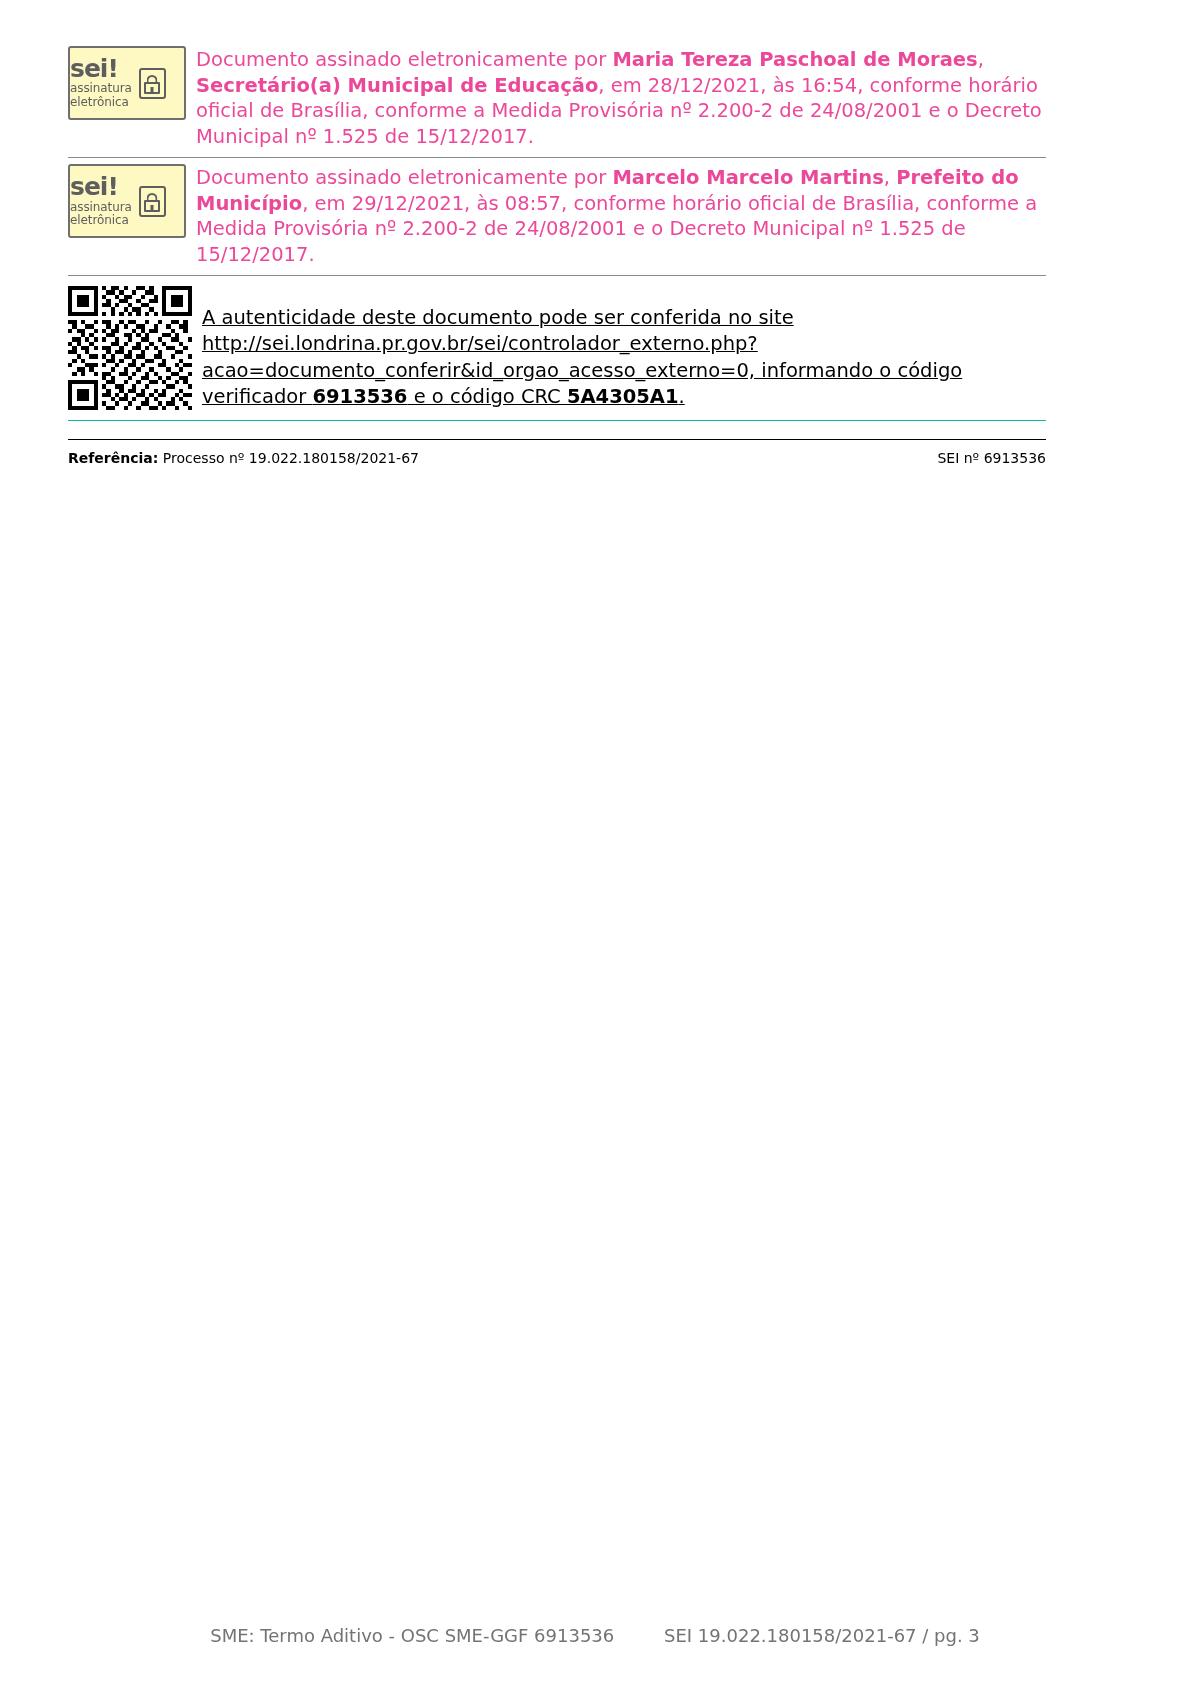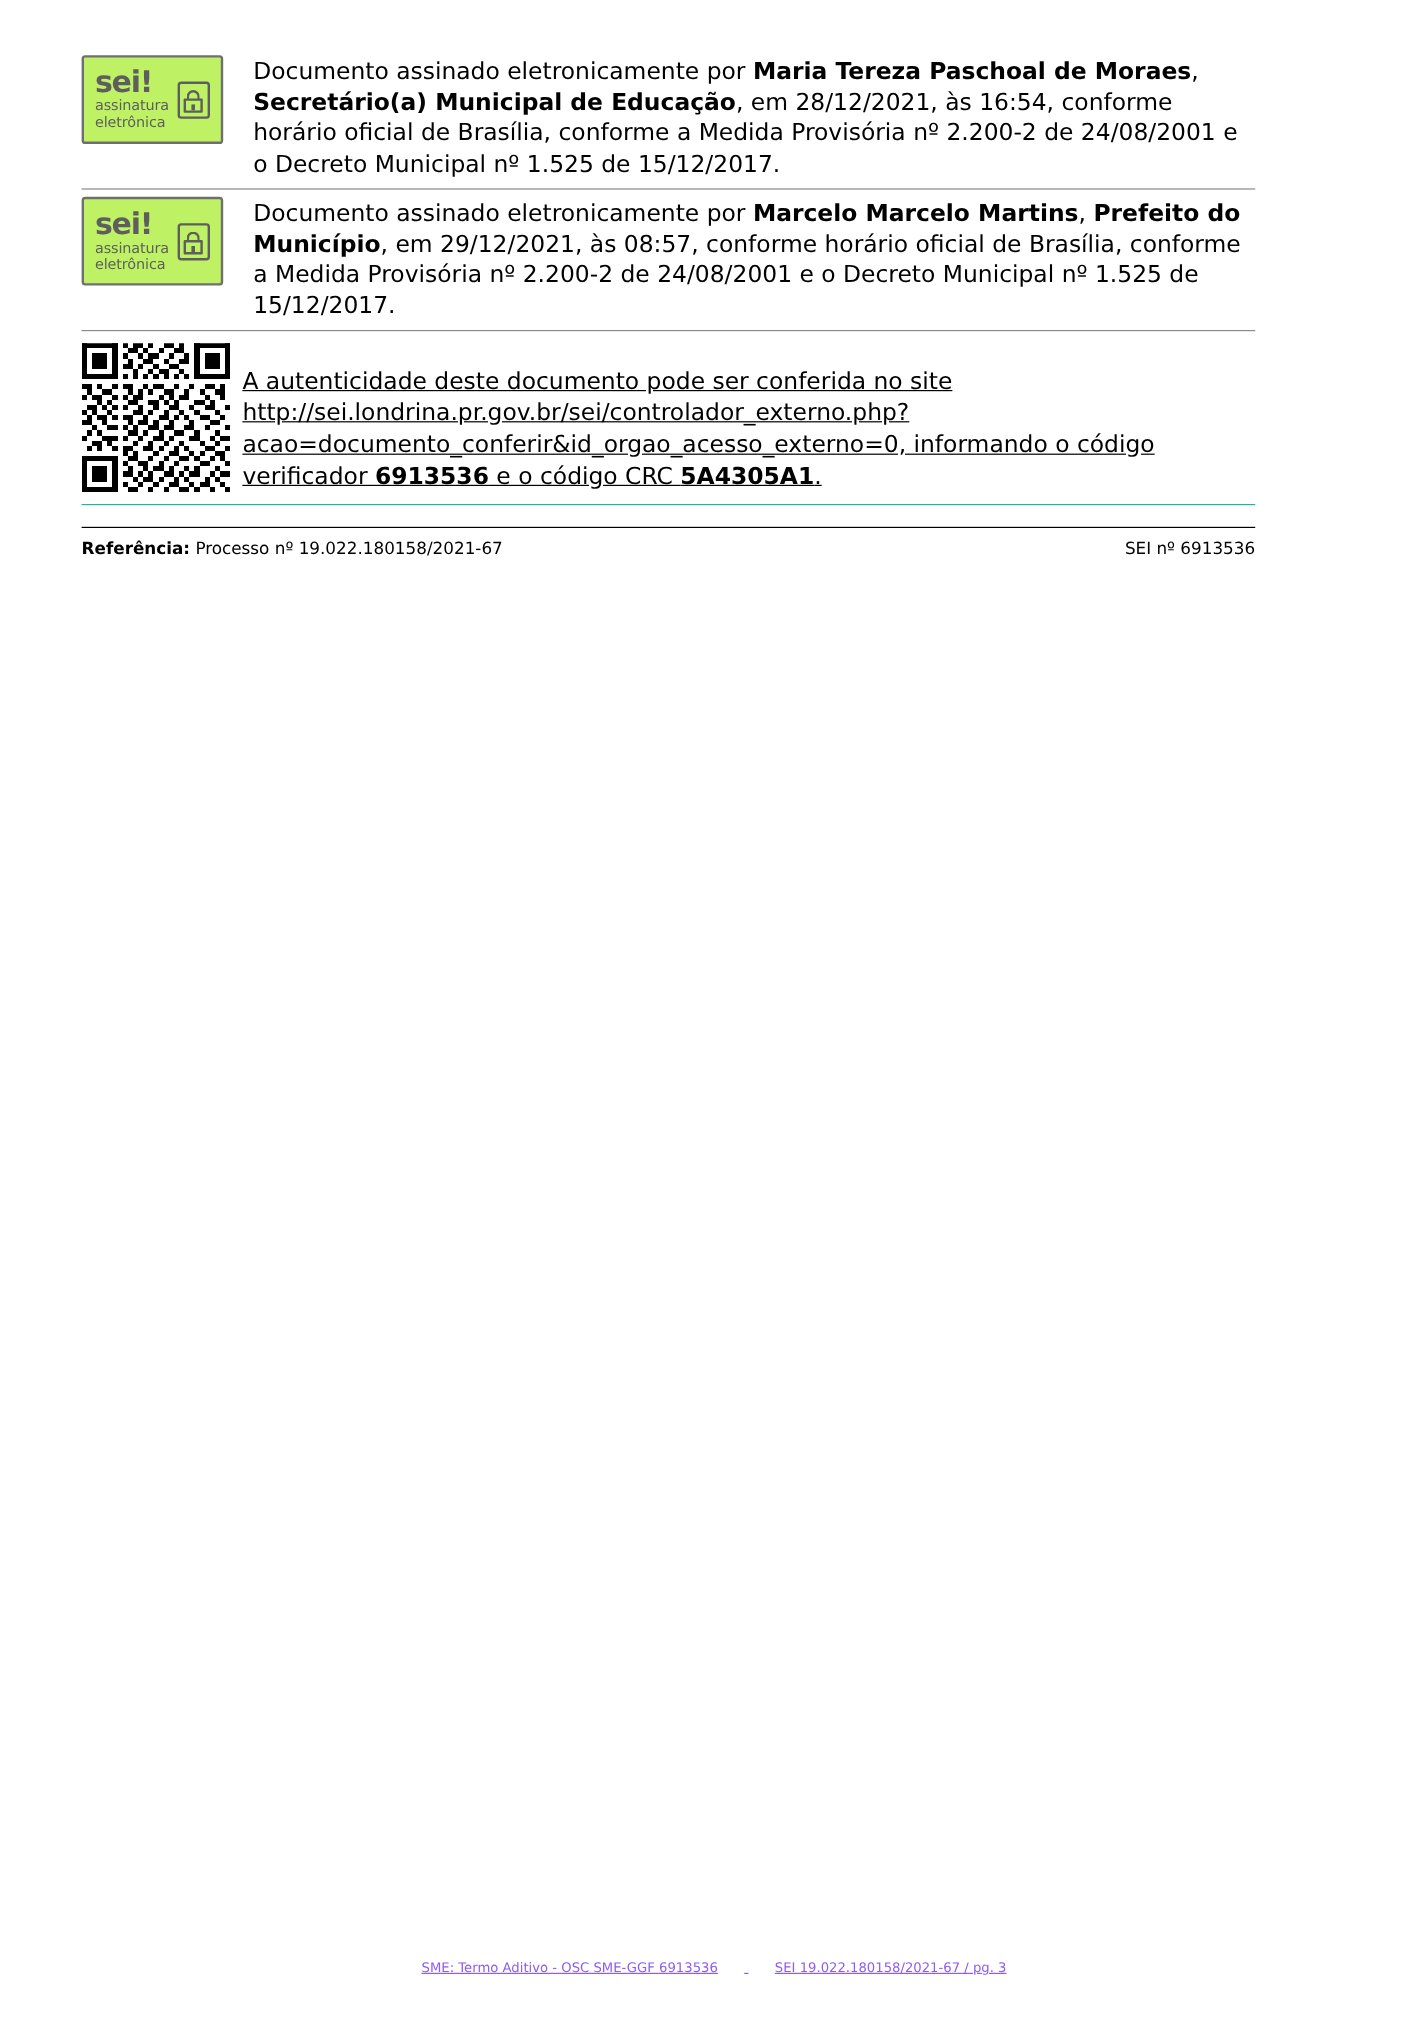--- a/index.html
+++ b/index.html
@@ -40,24 +40,24 @@
     padding-top: 8px;
   }
   .sig-badge {
     width: 118px;
     min-width: 118px;
     height: 74px;
     border: 2px solid #6f6f6f;
     border-radius: 3px;
     display: flex;
     align-items: center;
-    justify-content: center;
-    margin-right: 25px;
+    justify-content: flex-start;
+    margin-right: 10px;
     box-sizing: border-box;
-    background: #bef264;
+    background: #fef9c3;
   }
   .badge-inner {
     display: flex;
     align-items: center;
     justify-content: center;
     gap: 7px;
   }
   .badge-left {
     display: flex;
     flex-direction: column;
@@ -115,21 +115,21 @@
     left: 50%;
     top: 3px;
     transform: translateX(-50%);
     width: 3px;
     height: 5px;
     background: #5e5e5e;
   }
   .sig-text {
     font-size: 19.5px;
     line-height: 1.31;
-    color: #000000;
+    color: #ec4899;
     padding-top: 1px;
     text-align: left;
     flex: 1;
   }
   .sig-text b { font-weight: bold; }
 
   
   .qr-block {
     display: flex;
     align-items: flex-end;
@@ -163,23 +163,22 @@
   }
   .ref-left b { font-weight: bold; }
 
   
   .footer {
     position: absolute;
     left: 0;
     bottom: 38px;
     width: 1190px;
     text-align: center;
-    font-size: 11px;
-    color: #8b5cf6;
-    text-decoration: underline;
+    font-size: 18px;
+    color: #737373;
   }
   .footer span { margin: 0 22px; }
 </style>
 </head>
 <body>
 
 <div class="page">
   <div class="content">
 
     <div class="sig-block first">

